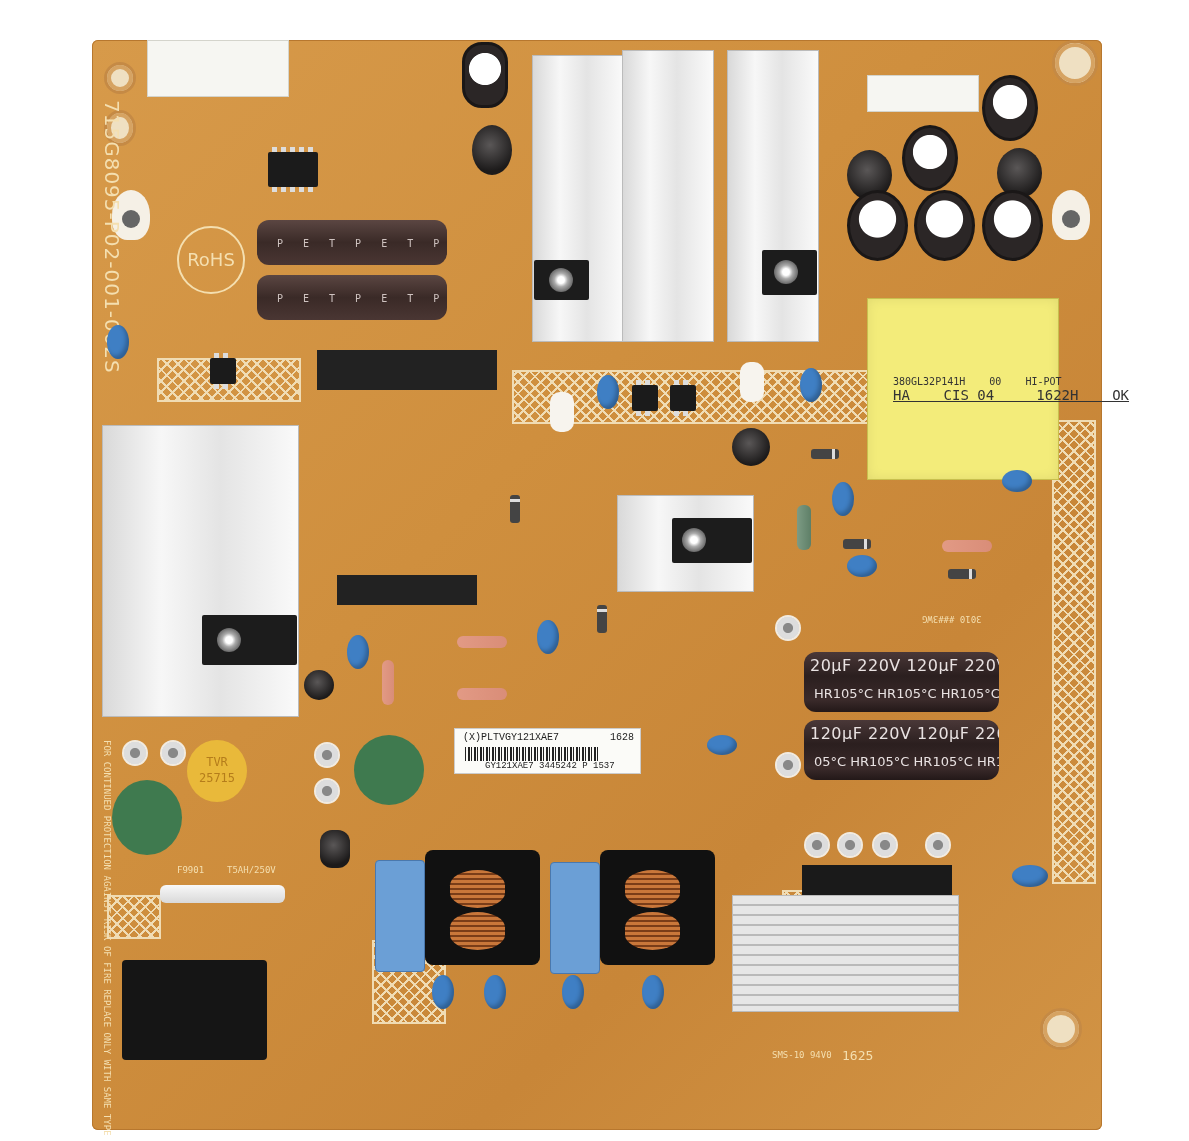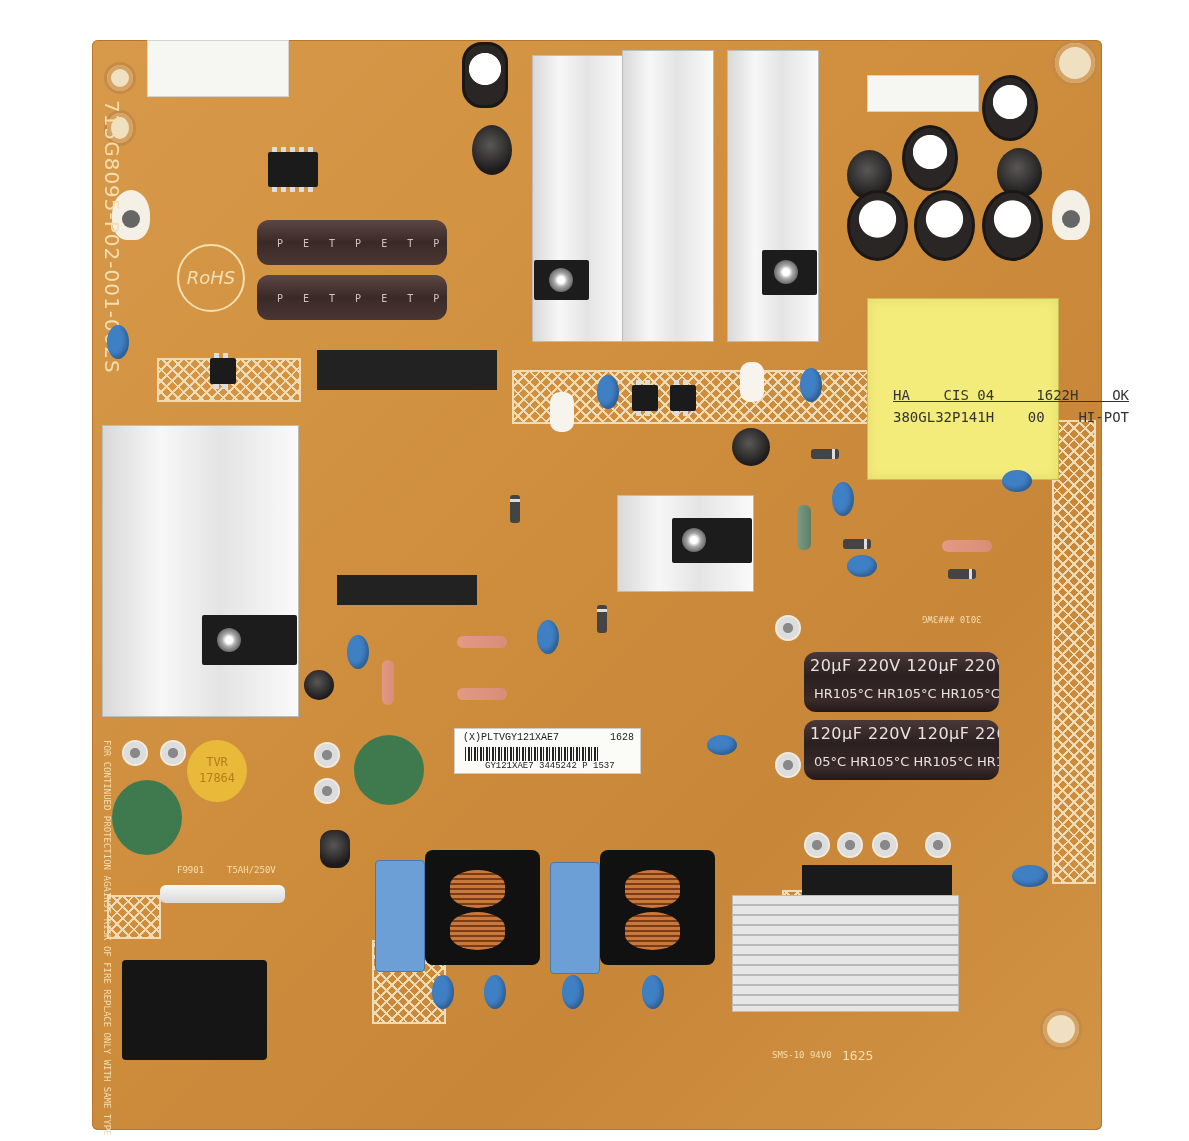--- a/index.html
+++ b/index.html
@@ -53,21 +53,21 @@
 <div class="board">
 
   <div class="hole" style="left:12px;top:22px;width:26px;height:26px;"></div>
   <div class="hole" style="left:12px;top:70px;width:26px;height:30px;"></div>
   <div class="hole" style="left:960px;top:0px;width:40px;height:40px;"></div>
   <div class="hole" style="left:948px;top:968px;width:36px;height:36px;"></div>
   <div class="lug" style="left:20px;top:150px;"></div>
   <div class="lug" style="left:960px;top:150px;"></div>
 
   <div class="vert" style="left:32px;top:60px;">715G8095-P02-001-002S</div>
-  <div class="rohs" style="left:85px;top:204px;font-style:italic;">RoHS</div>
+  <div class="rohs" style="left:85px;top:186px;">RoHS</div>
   <div class="vert-small" style="left:20px;top:700px;">FOR CONTINUED PROTECTION AGAINST RISK OF FIRE REPLACE ONLY WITH SAME TYPE AND RATING OF FUSE</div>
 
   <div class="connector" style="left:55px;top:0px;width:140px;height:55px;"></div>
   <div class="ic" style="left:176px;top:112px;width:50px;height:35px;"></div>
   <div class="connector" style="left:775px;top:35px;width:110px;height:35px;"></div>
 
   <div class="cap" style="left:370px;top:2px;width:40px;height:60px;border-radius:20px;"></div>
   <div class="cap-dark" style="left:380px;top:85px;width:40px;height:50px;"></div>
 
   <div class="petcap" style="left:165px;top:180px;width:190px;height:45px;">
@@ -104,21 +104,21 @@
 
   <div class="heatsink" style="left:10px;top:385px;width:195px;height:290px;"></div>
   <div class="to220" style="left:110px;top:575px;width:95px;height:50px;">
       <div class="screw" style="left:15px;top:13px;"></div>
     </div>
 
   <div class="abs" style="left:225px;top:310px;width:180px;height:40px;background:#222;"></div>
   <div class="abs" style="left:245px;top:535px;width:140px;height:30px;background:#222;"></div>
 
   <div class="transformer" style="left:775px;top:258px;width:190px;height:180px;">
-    <div class="tlabel" style="left:25px;top:75px;font-size:14px;margin-top:36px;">380GL32P141H    00    HI-POT</div>
+    <div class="tlabel" style="left:25px;top:75px;font-size:10px;">380GL32P141H    00    HI-POT</div>
     <div class="tlabel" style="left:25px;top:89px;font-size:14px;text-decoration:underline;">HA    CIS 04     1622H    OK</div>
   </div>
 
   <div class="heatsink" style="left:525px;top:455px;width:135px;height:95px;"></div>
   <div class="to220" style="left:580px;top:478px;width:80px;height:45px;">
       <div class="screw" style="left:10px;top:10px;"></div>
     </div>
 
   <div class="ic" style="left:118px;top:318px;width:26px;height:26px;"></div>
   <div class="ic" style="left:540px;top:345px;width:26px;height:26px;"></div>
@@ -170,21 +170,21 @@
   </div>
   <div class="elcap" style="left:712px;top:680px;width:195px;height:60px;">
     <span class="l1">120µF 220V 120µF 220V 120µF 220</span>
     <span class="l2">05°C   HR105°C   HR105°C   HR105°</span>
   </div>
   <div class="abs silk" style="left:830px;top:574px;transform:rotate(180deg);">3010 ###3WG</div>
 
   <div class="varistor" style="left:20px;top:740px;width:70px;height:75px;background:#3f7a4f;"></div>
   <div class="varistor" style="left:95px;top:700px;width:60px;height:62px;background:#e9b93a;color:#b57d1b;font-size:12px;text-align:center;line-height:16px;">
     <div style="margin-top:14px;">TVR</div>
-    <div>17864</div>
+    <div>25715</div>
   </div>
   <div class="varistor" style="left:262px;top:695px;width:70px;height:70px;background:#3f7a4f;"></div>
 
   <div class="cap-dark" style="left:228px;top:790px;width:30px;height:38px;border-radius:12px;"></div>
 
   <div class="fuse" style="left:68px;top:845px;width:125px;height:18px;"></div>
   <div class="abs silk" style="left:85px;top:825px;">F9901</div>
   <div class="abs silk" style="left:135px;top:825px;">T5AH/250V</div>
 
   <div class="abs" style="left:30px;top:920px;width:145px;height:100px;background:#151515;border-radius:4px;"></div>

